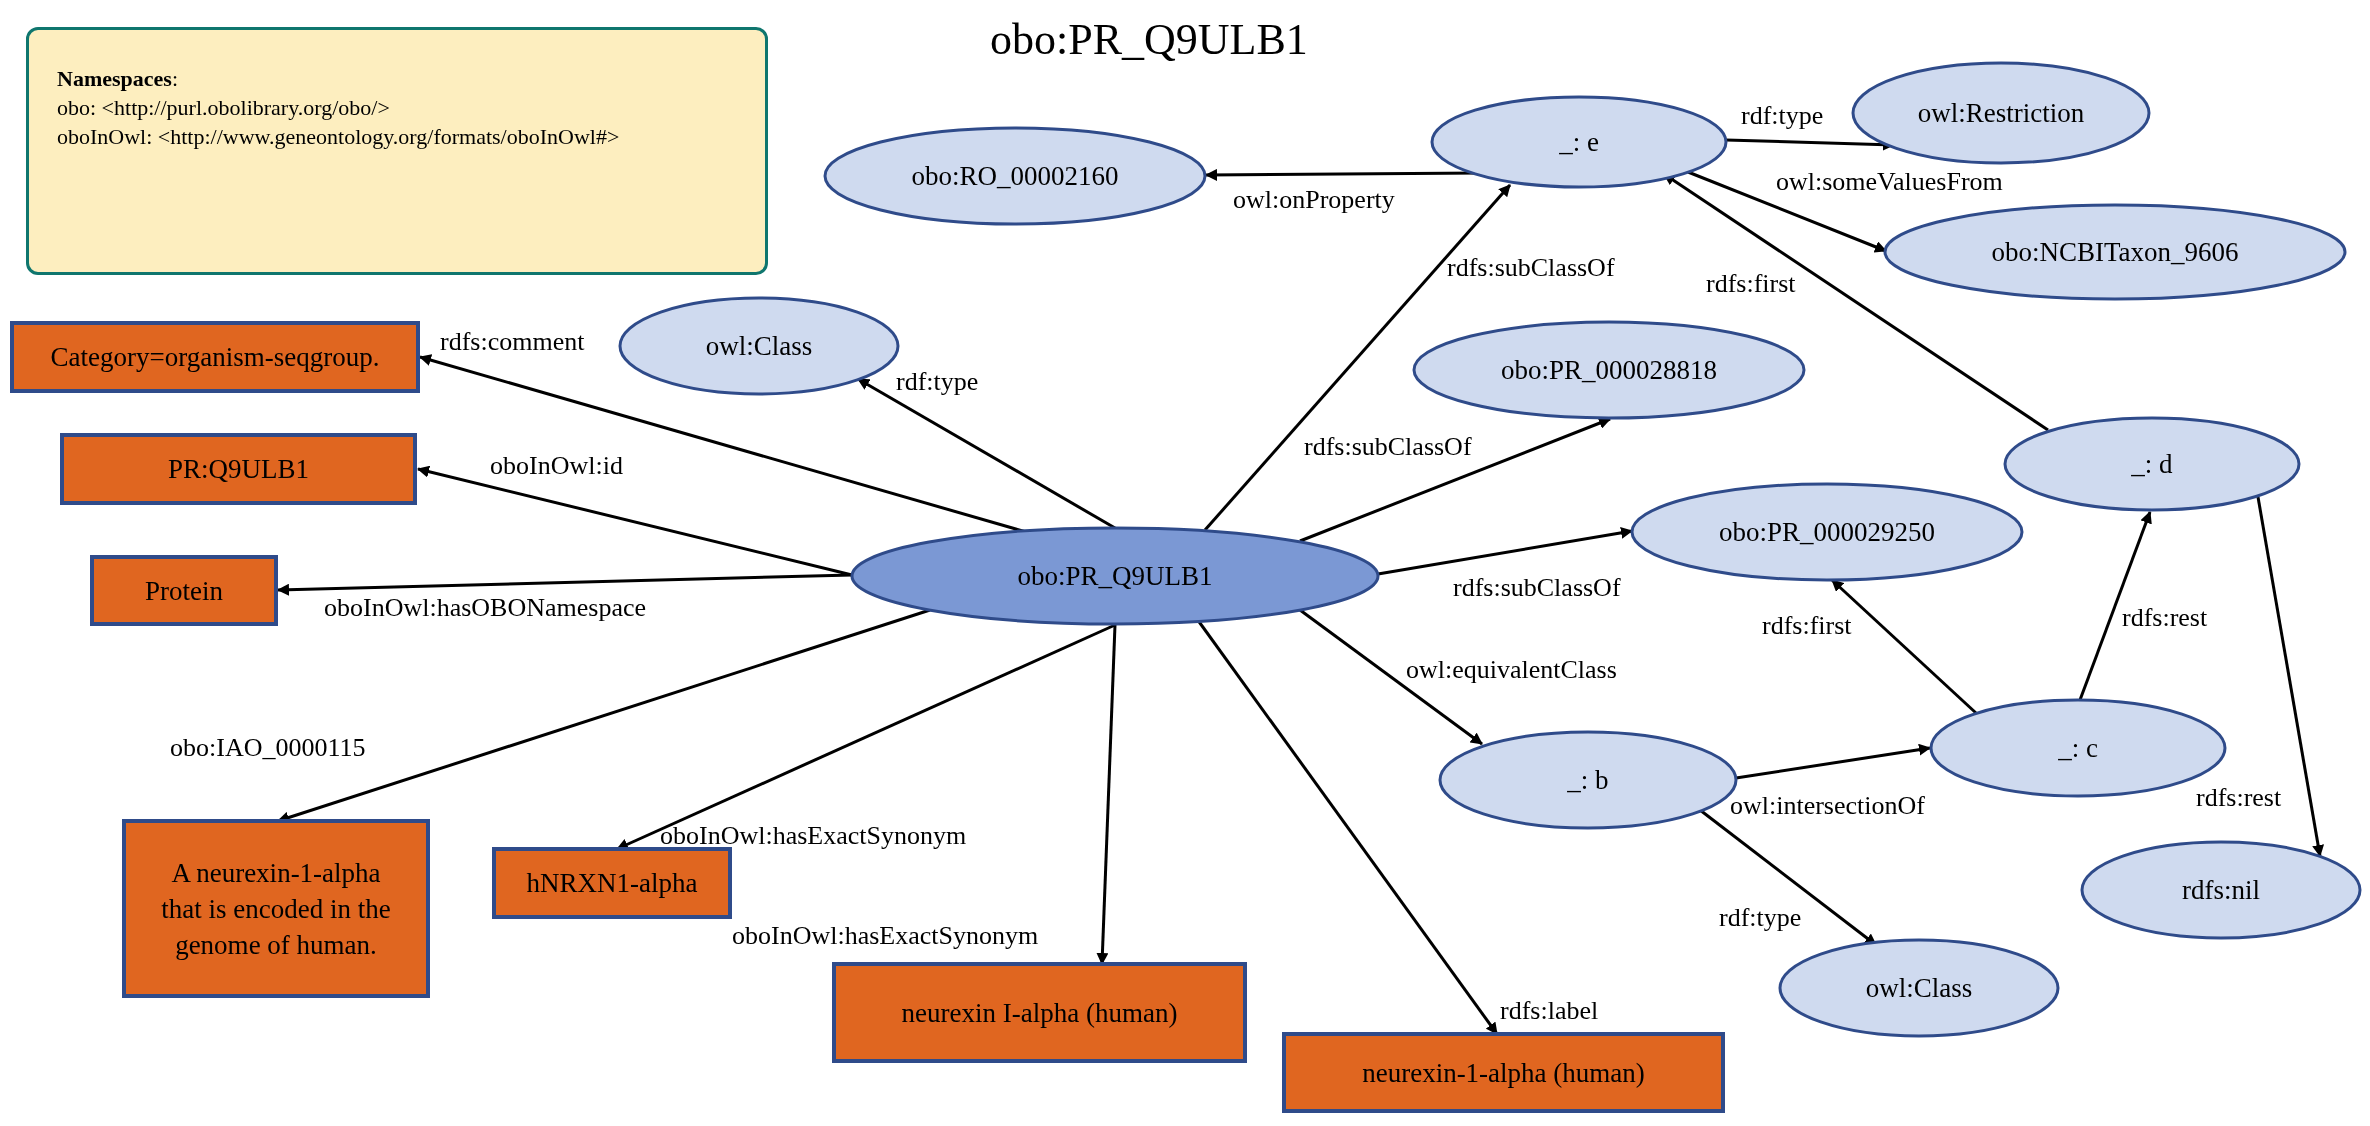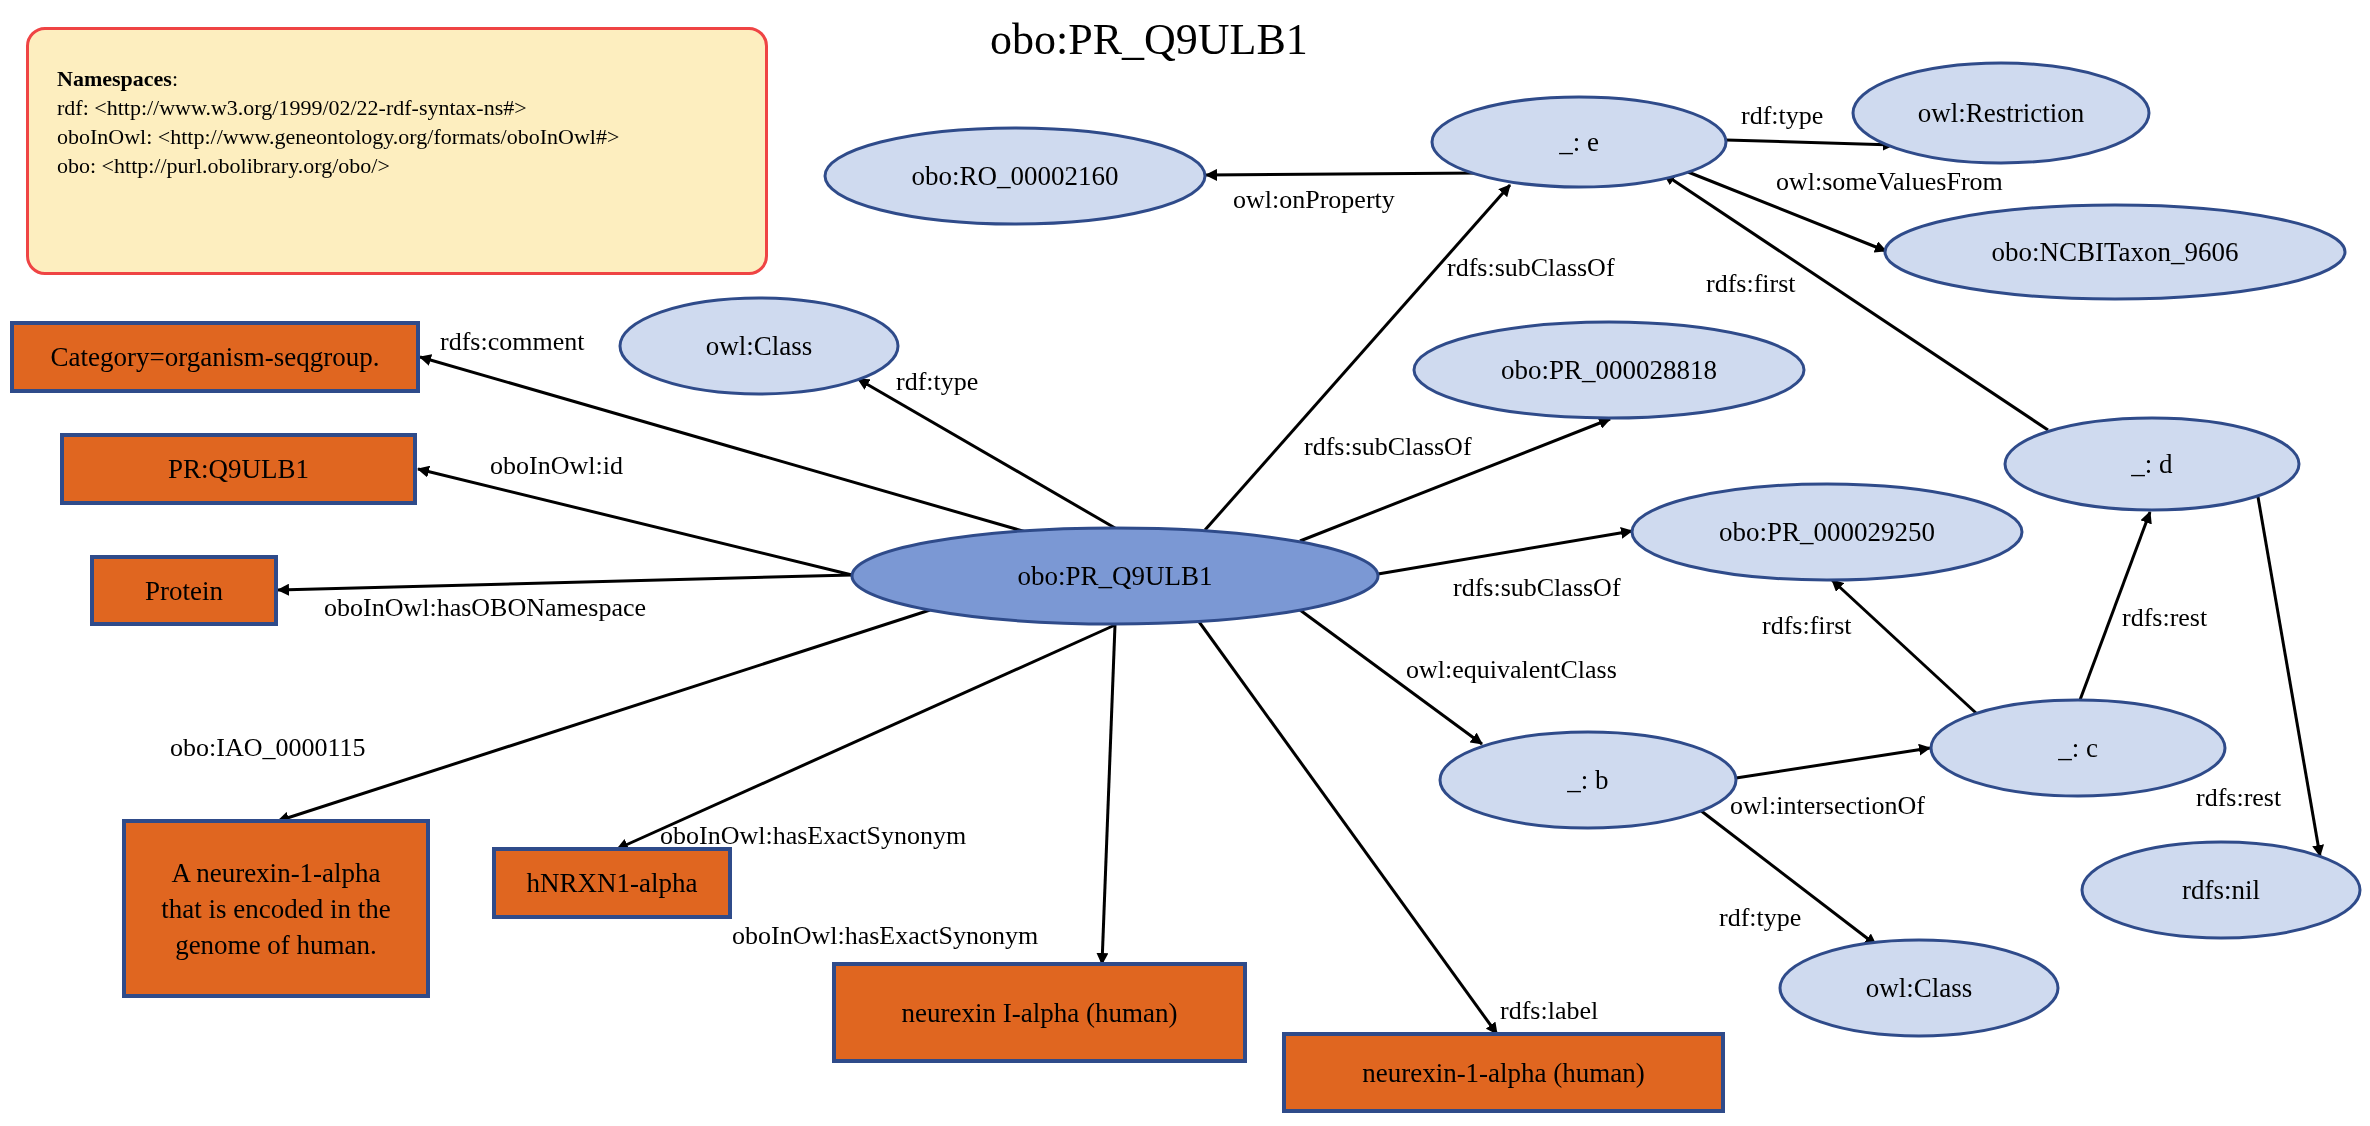--- a/index.html
+++ b/index.html
@@ -1,35 +1,34 @@
 <!DOCTYPE html>
 <html><head>
 <meta charset="utf-8">
 <style>
   html, body { margin: 0; padding: 0; background: #ffffff; }
   body { width: 2370px; height: 1126px; position: relative; overflow: hidden;
          font-family: "Liberation Serif", serif; color: #000; }
   #diagram { position: absolute; left: 0; top: 0; }
   .ns-box { position: absolute; left: 26px; top: 27px; width: 742px; height: 248px;
-            background: #fdeebf; border: 3px solid #ef4444; border-radius: 19px; box-sizing: border-box;
+            background: #fdeebf; border: 3px solid #0f766e; border-radius: 12px; box-sizing: border-box;
             padding: 34px 0 0 28px; font-size: 22px; line-height: 29px; }
   .ns-box .ns-title { font-weight: bold; }
   .title { position: absolute; left: 990px; top: 14px; font-size: 44px; }
   .node-text { font-family: "Liberation Serif", serif; font-size: 27px; fill: #000; }
   .edge-text { font-family: "Liberation Serif", serif; font-size: 26px; fill: #000; }
   .box-text { font-family: "Liberation Serif", serif; font-size: 27px; fill: #000; }
 </style>
 </head>
 <body>
 
 <div class="ns-box">
   <div><span class="ns-title">Namespaces</span><span>:</span></div>
-  <div>rdf: &lt;http://www.w3.org/1999/02/22-rdf-syntax-ns#&gt;</div>
+  <div>obo: &lt;http://purl.obolibrary.org/obo/&gt;</div>
   <div>oboInOwl: &lt;http://www.geneontology.org/formats/oboInOwl#&gt;</div>
-  <div>obo: &lt;http://purl.obolibrary.org/obo/&gt;</div>
 </div>
 
 <div class="title">obo:PR_Q9ULB1</div>
 
 <svg id="diagram" width="2370" height="1126" viewBox="0 0 2370 1126" xmlns="http://www.w3.org/2000/svg">
   <defs>
     <marker id="arrow" markerWidth="12" markerHeight="12" refX="11" refY="6" orient="auto" markerUnits="userSpaceOnUse">
       <path d="M0,0 L12,6 L0,12 Z" fill="#000"></path>
     </marker>
   </defs>

